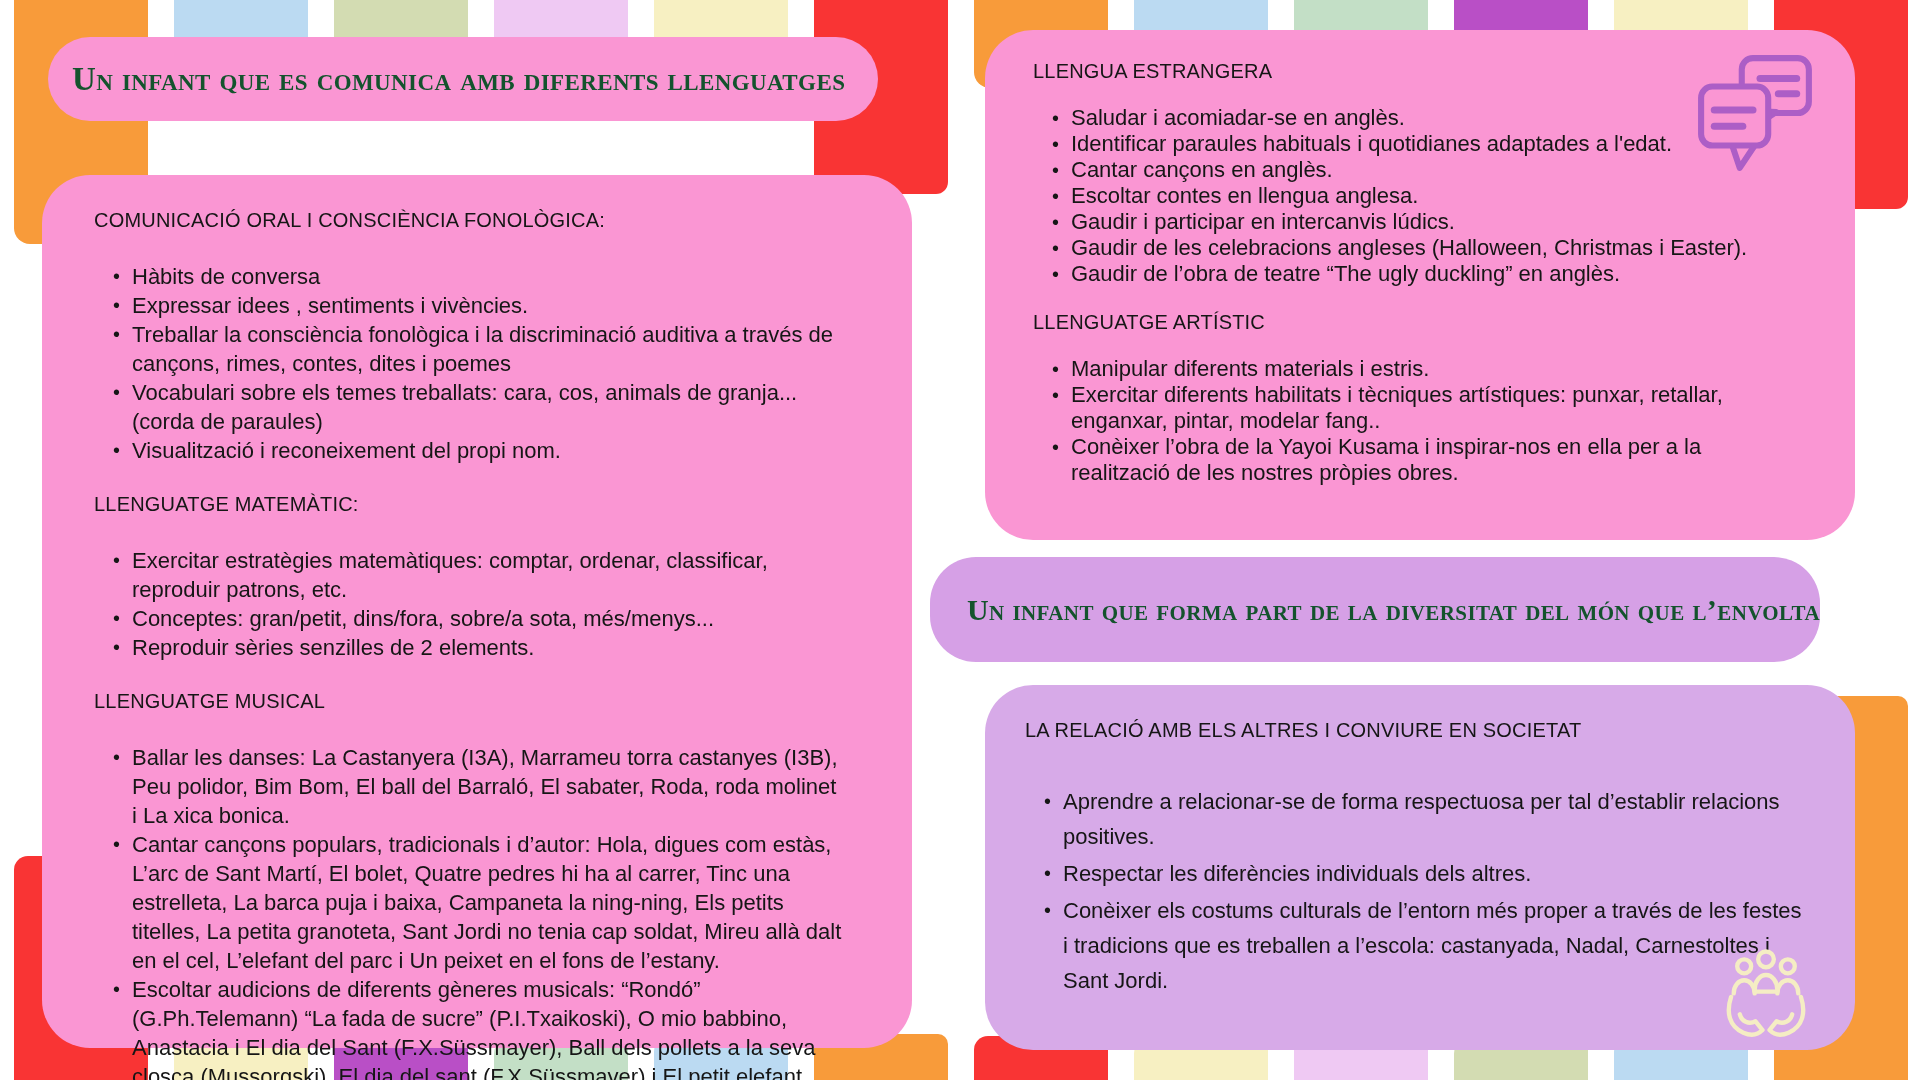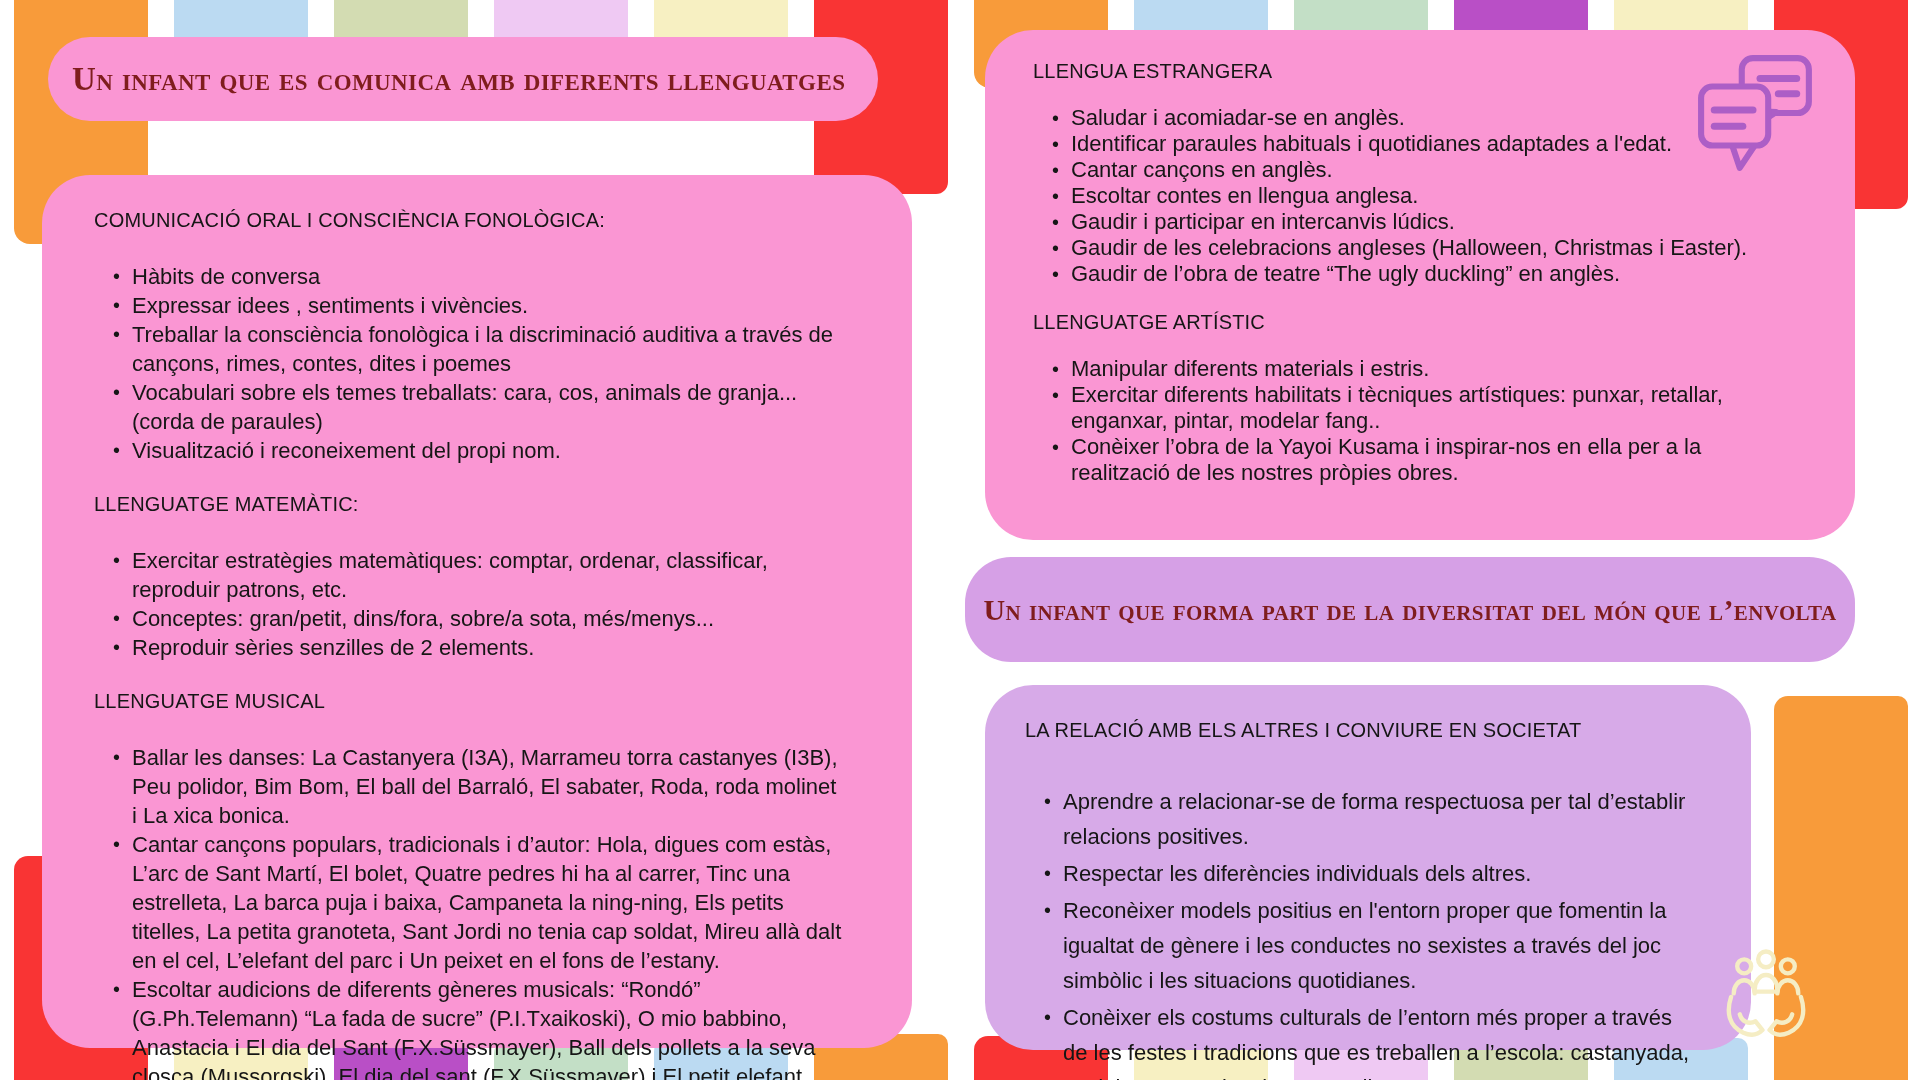--- a/index.html
+++ b/index.html
@@ -13,28 +13,28 @@
   .band.top{top:-6px;border-radius:6px 6px 12px 16px;}
   .band.bottom{bottom:-6px;border-radius:14px 10px 6px 6px;}
   
   .card,.title-pill{position:absolute;z-index:2;box-sizing:border-box;}
   .pink{background:#FA96D3;}
   .purple-light{background:#D7AAE8;}
   .purple-mid{background:#D6A0E6;}
   .title-pill{
     display:flex;align-items:center;
     font-family:"Liberation Serif",serif;font-weight:700;
-    font-variant:small-caps;letter-spacing:.4px;color:#7f1d1d;
+    font-variant:small-caps;letter-spacing:.4px;color:#14532d;
     white-space:nowrap;
   }
   #left-title{left:48px;top:37px;width:830px;height:84px;border-radius:42px;padding:0 0 0 24px;font-size:33px;}
-  #right-title{left:965px;top:557px;width:890px;height:105px;border-radius:46px;justify-content:center;font-size:30px;}
+  #right-title{left:930px;top:557px;width:890px;height:105px;border-radius:46px;justify-content:flex-end;font-size:30px;}
   #left-card{left:42px;top:175px;width:870px;height:873px;border-radius:48px;padding:34px 58px 30px 52px;}
   #right-card{left:985px;top:30px;width:870px;height:510px;border-radius:48px;padding:30px 44px 20px 48px;}
-  #bottom-card{left:985px;top:685px;width:766px;height:365px;border-radius:48px;padding:34px 44px 20px 40px;}
+  #bottom-card{left:985px;top:685px;width:870px;height:365px;border-radius:48px;padding:34px 44px 20px 40px;}
   h3.sec{font-size:20px;font-weight:400;margin:28px 0 30px;letter-spacing:.2px;}
   section:first-of-type h3.sec, #bottom-card h3.sec{margin-top:0;}
   ul.bullets{list-style:none;margin:8px;padding:0;font-size:22px;}
   #left-card ul.bullets{line-height:29px;}
   #right-card ul.bullets{line-height:26px;}
   #right-card h3.sec{margin:24px 0 22px;}
   #right-card section:first-of-type h3.sec{margin-top:0;}
   #bottom-card ul.bullets{line-height:35px;}
   #bottom-card h3.sec{margin:0 0 42px;}
   ul.bullets li{position:relative;padding-left:30px;}
@@ -150,21 +150,20 @@
 
   <div class="title-pill purple-mid" id="right-title">
     <span>Un infant que forma part de la diversitat del món que l’envolta</span>
   </div>
 
   <div class="card purple-light" id="bottom-card">
     <h3 class="sec">LA RELACIÓ AMB ELS ALTRES I CONVIURE EN SOCIETAT</h3>
     <ul class="bullets">
         <li>Aprendre a relacionar-se de forma respectuosa per tal d’establir relacions positives.</li>
         <li>Respectar les diferències individuals dels altres.</li>
-        <li>Reconèixer models positius en l'entorn proper que fomentin la igualtat de gènere i les conductes no sexistes a través del joc simbòlic i les situacions quotidianes.</li>
         <li>Conèixer els costums culturals de l’entorn més proper a través de les festes i tradicions que es treballen a l’escola: castanyada, Nadal, Carnestoltes i Sant Jordi.</li>
       </ul>
   </div>
 
   <svg id="community-icon" viewBox="0 0 100 110" fill="none" stroke="#F5EDC4" stroke-width="5" stroke-linecap="round" stroke-linejoin="round">
 
     <circle cx="50" cy="13" r="9"></circle>
     <path d="M37 48 a13 17 0 0 1 26 0"></path>
     <circle cx="25" cy="21" r="8"></circle>
     <path d="M13 52 a12 15 0 0 1 24 0"></path>

